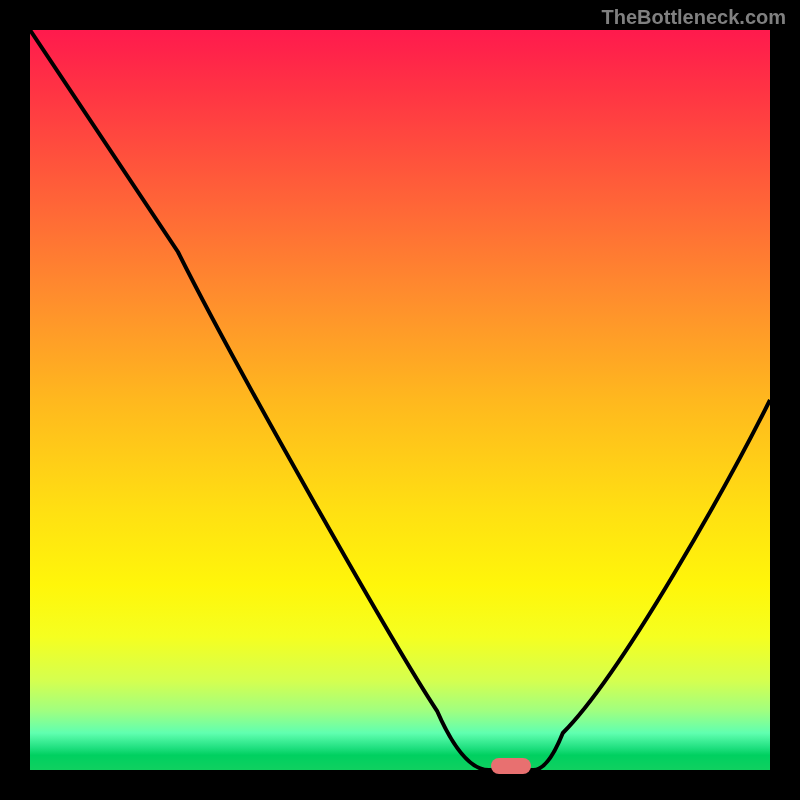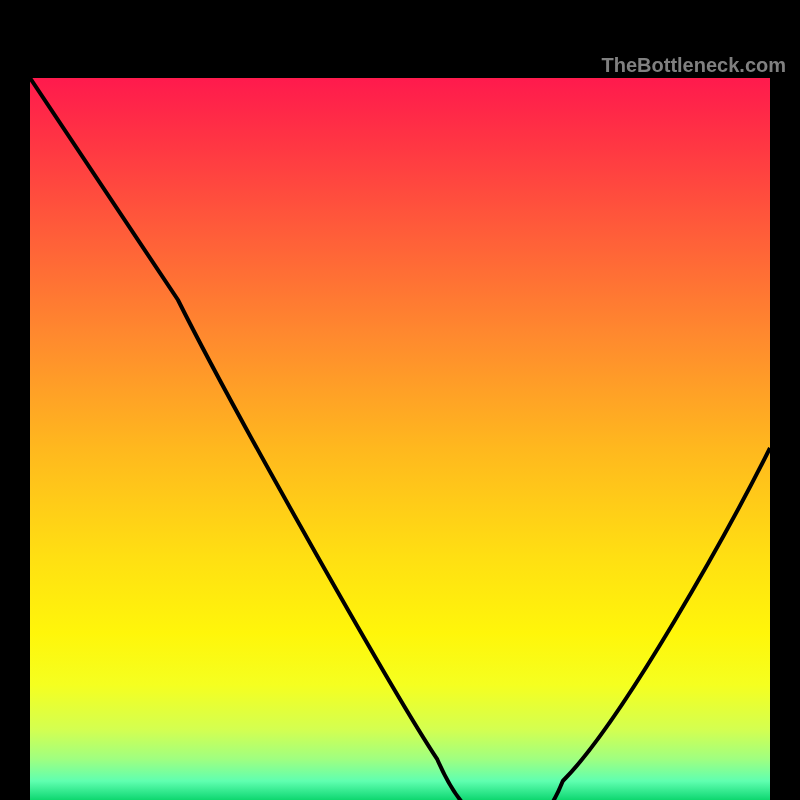--- a/index.html
+++ b/index.html
@@ -9,21 +9,20 @@
     height: 800px;
     background: #000;
     font-family: Arial, sans-serif;
     position: relative;
   }
   .container {
     width: 800px;
     height: 624px;
     position: relative;
     background: #000;
-    margin-top: 48px;
   }
   .watermark {
     position: absolute;
     top: 6px;
     right: 14px;
     color: #808080;
     font-size: 20px;
     font-weight: bold;
     z-index: 10;
   }

